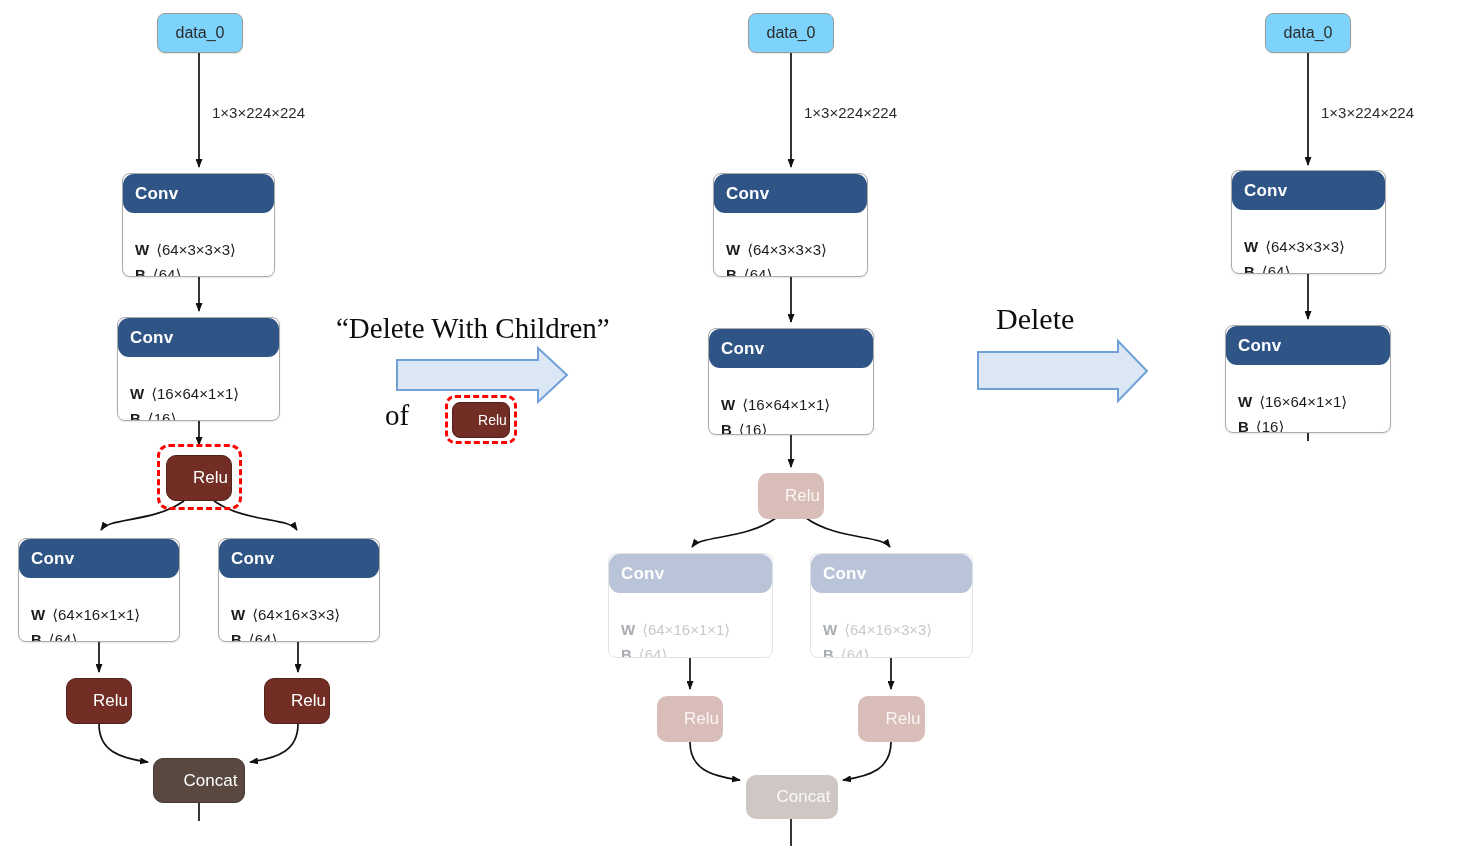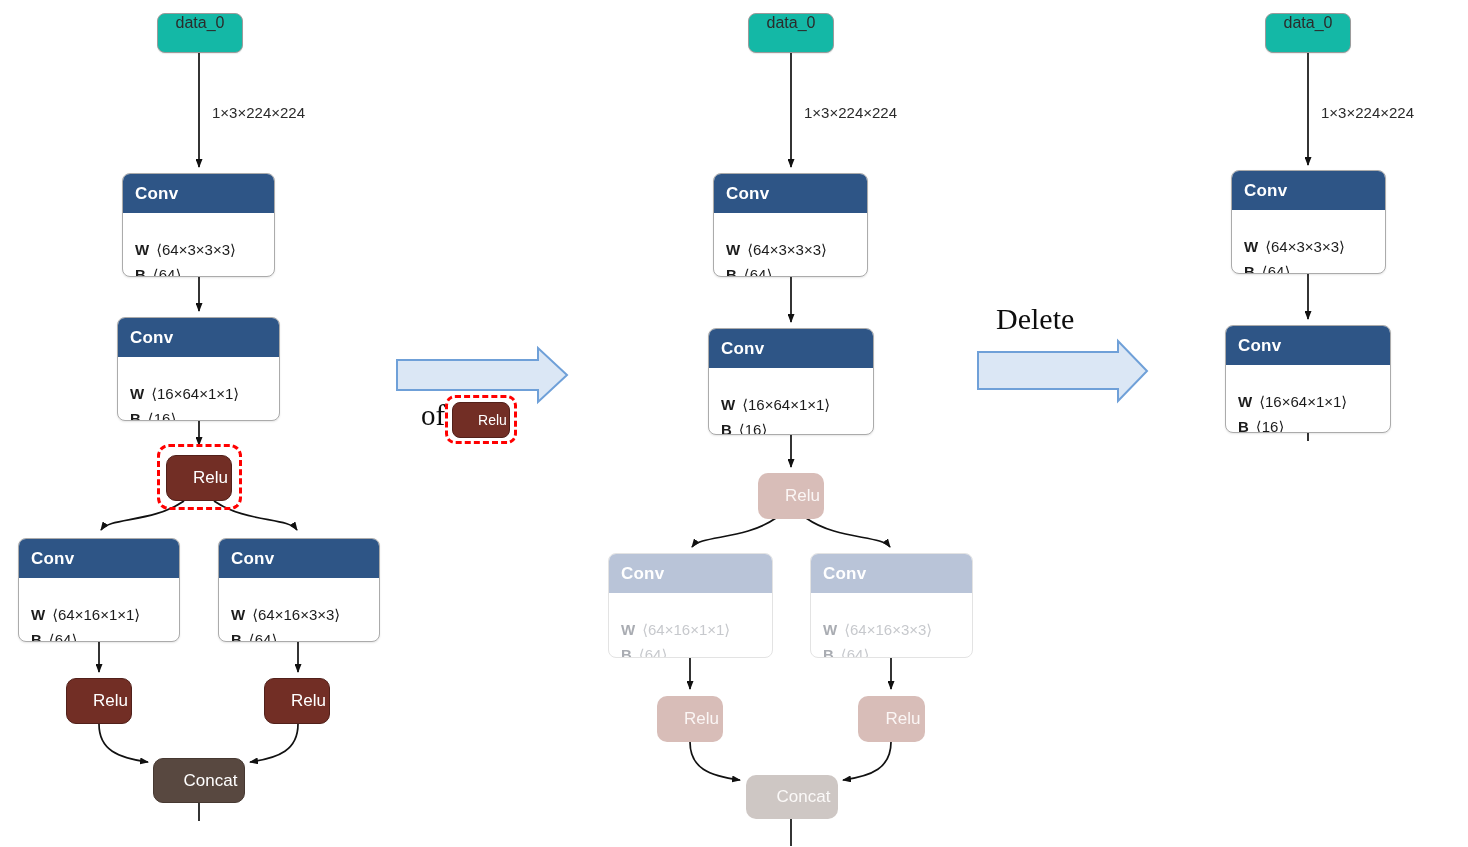--- a/index.html
+++ b/index.html
@@ -9,21 +9,21 @@
   }
   svg.edge-layer { position:absolute; left:0; top:0; width:1468px; height:847px; }
 
   
   .node {
     position:absolute; border-radius:8px; border:1px solid #ABABAB; background:#fff;
     overflow:hidden; box-shadow:0 1px 2px rgba(0,0,0,0.10); box-sizing:border-box;
   }
   .node-header {
     height:39px; background:#2E5586; color:#ffffff; font-size:17px; font-weight:600;
-    line-height:39px; padding:0 12px; letter-spacing:0.2px;
+    line-height:39px; padding:0 12px; letter-spacing:0.2px;border-radius:11px;
   }
   .node-body { padding:24px 12px; font-size:15px; color:#1c1c1c; }
   .attr { line-height:25px; white-space:nowrap; }
   .attr .k { font-weight:700; margin-right:7px; }
 
   .node.faded { border-color:#E3E3E3; box-shadow:none; }
   .node.faded .node-header { background:#B9C4D8; }
   .node.faded .attr .k { color:#A9ACB2; }
   .node.faded .attr .v { color:#C7C9CD; }
 
@@ -31,22 +31,22 @@
     position:absolute; display:flex; align-items:center; justify-content:center;
     color:#ffffff; font-size:17px; border-radius:10px; box-sizing:border-box;padding-left:23px;
   }
   .relu-pill   { background:#722E25; border:1px solid #51201A; }
   .concat-pill { background:#584840; border:1px solid #463831; }
   .pill.faded-relu   { background:#D8BDB8; border:none; color:#FBF6F5; }
   .pill.faded-concat { background:#CEC7C4; border:none; color:#FBF9F8; }
   .pill.small { font-size:14px; border-radius:8px; }
 
   .input-node {
-    position:absolute; display:flex; align-items:flex-start; justify-content:center;
-    background:#14b8a6; border:1px solid #9B9B9B; border-radius:8px;
+    position:absolute; display:flex; align-items:center; justify-content:center;
+    background:#7dd3fc; border:1px solid #9B9B9B; border-radius:8px;
     font-size:16px; color:#2b2b2b; box-sizing:border-box;
     box-shadow:0 1px 1px rgba(0,0,0,0.08);
   }
   .edge-label { position:absolute; font-size:15px; color:#2b2b2b; white-space:nowrap;text-align:center; }
 
   .dash-box { position:absolute; border:3px dashed #FF0000; border-radius:12px; box-sizing:border-box; }
   .dash-box.small { border-width:3px; border-radius:10px; }
 
   .caption {
     position:absolute; font-family:"Liberation Serif","DejaVu Serif",serif;
@@ -136,21 +136,22 @@
     <div class="node-body">
       <div class="attr"><span class="k">W</span><span class="v">⟨64×16×3×3⟩</span></div>
       <div class="attr"><span class="k">B</span><span class="v">⟨64⟩</span></div>
     </div>
   </div>
 
   <div class="pill relu-pill" style="left:66px; top:678px; width:66px; height:46px;">Relu</div>
   <div class="pill relu-pill" style="left:264px; top:678px; width:66px; height:46px;">Relu</div>
   <div class="pill concat-pill" style="left:153px; top:758px; width:92px; height:45px;">Concat</div>
 
-  <div class="caption big" style="left:385px; top:399px;margin-left:36px;">of</div>
+  <div class="caption big" style="left:336px; top:312px;">“Delete With Children”</div>
+  <div class="caption big" style="left:385px; top:399px;">of</div>
   <div class="dash-box small" style="left:445px; top:395px; width:72px; height:49px;"></div>
   <div class="pill relu-pill small" style="left:452px; top:402px; width:58px; height:36px;">Relu</div>
 
   <div class="input-node" style="left:748px; top:13px; width:86px; height:40px;">
     <span>data_0</span>
   </div>
   <div class="edge-label" style="left:804px; top:104px;">1×3×224×224</div>
 
   <div class="node" style="left:713px; top:173px; width:155px; height:104px;">
     <div class="node-header">Conv</div>

